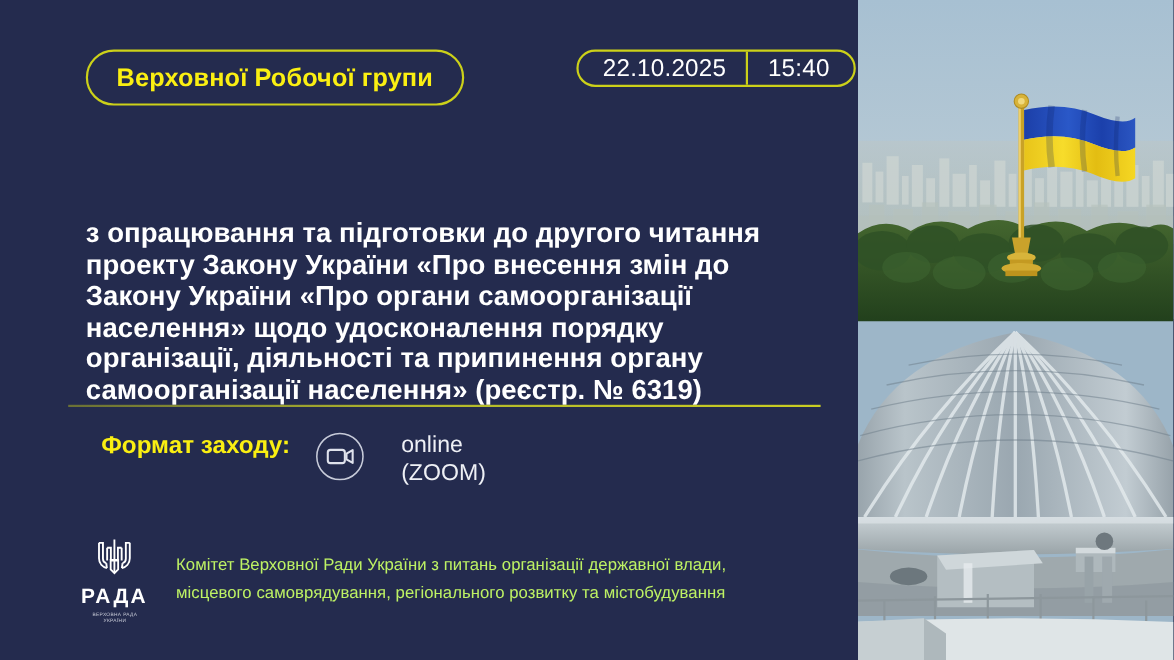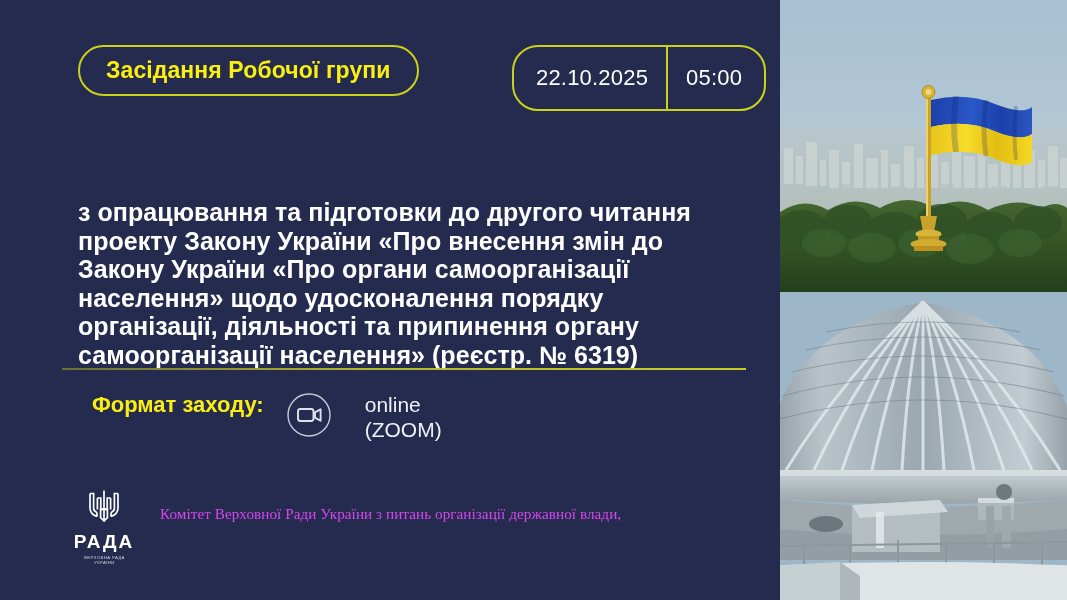--- a/index.html
+++ b/index.html
@@ -52,22 +52,22 @@
   }
   .title-badge-text {
     color: #faef12;
     font-size: 23px;
     font-weight: bold;
     letter-spacing: 0.1px;
     white-space: nowrap;
   }
   .date-badge {
     position: absolute;
-    left: 512px; top: 0;
-    height: 66px;
+    left: 524px; top: 0;
+    height: 34px;
     box-sizing: border-box;
     border: 2px solid #ccd119;
     border-radius: 26px;
     display: flex;
     align-items: stretch;
   }
   .date-cell, .time-cell {
     display: flex;
     align-items: center;
     justify-content: center;
@@ -170,25 +170,24 @@
     color: #c9ccd8;
     font-size: 4.2px;
     letter-spacing: 0.3px;
     line-height: 5.4px;
     text-align: center;
     transform: scale(1.05);
   }
   #footer-text {
     margin-left: 22px;
     margin-top: 14px;
-    color: #d946ef;
+    color: #bef264;
     font-size: 15.2px;
     line-height: 26px;
     letter-spacing: 0.05px;
-    font-family: Liberation Serif, serif;
   }
   #footer-text .ft-line { display: block; }
 
   
   #photo {
     position: absolute;
     left: 780px; top: 0;
     width: 287px;
     height: 600px;
     overflow: hidden;
@@ -199,27 +198,27 @@
 </head>
 <body>
 
 <div id="slide">
 
   <div id="left-panel">
 
     <div class="badge-row">
 
       <div class="title-badge">
-        <span class="title-badge-text">Засідання Робочої групи</span>
+        <span class="title-badge-text">Верховної Робочої групи</span>
       </div>
 
       <div class="date-badge">
         <span class="date-cell">22.10.2025</span>
         <span class="badge-divider"></span>
-        <span class="time-cell">05:00</span>
+        <span class="time-cell">15:40</span>
       </div>
 
     </div>
 
     <div id="body-text">з опрацювання та підготовки до другого читання проекту Закону України «Про внесення змін до Закону України «Про органи самоорганізації населення» щодо удосконалення порядку організації, діяльності та припинення органу самоорганізації населення» (реєстр. № 6319)</div>
 
     <div id="divider"></div>
 
     <div id="format-row">
       <span id="format-label">Формат заходу:</span>
@@ -262,20 +261,21 @@
         </span>
         <span id="logo-word">РАДА</span>
         <span id="logo-caption">
           <span>ВЕРХОВНА РАДА</span><br>
           <span>УКРАЇНИ</span>
         </span>
       </div>
 
       <div id="footer-text">
         <span class="ft-line">Комітет Верховної Ради України з питань організації державної влади,</span>
+        <span class="ft-line">місцевого самоврядування, регіонального розвитку та містобудування</span>
       </div>
 
     </div>
 
   </div>
 
   <div id="photo" aria-label="Купол будівлі Верховної Ради України з прапором України та панорамою Києва">
     <svg width="287" height="600" viewBox="0 0 287 600" aria-hidden="true">
       <defs>
         <linearGradient id="skyGrad" x1="0" y1="0" x2="0" y2="1">

